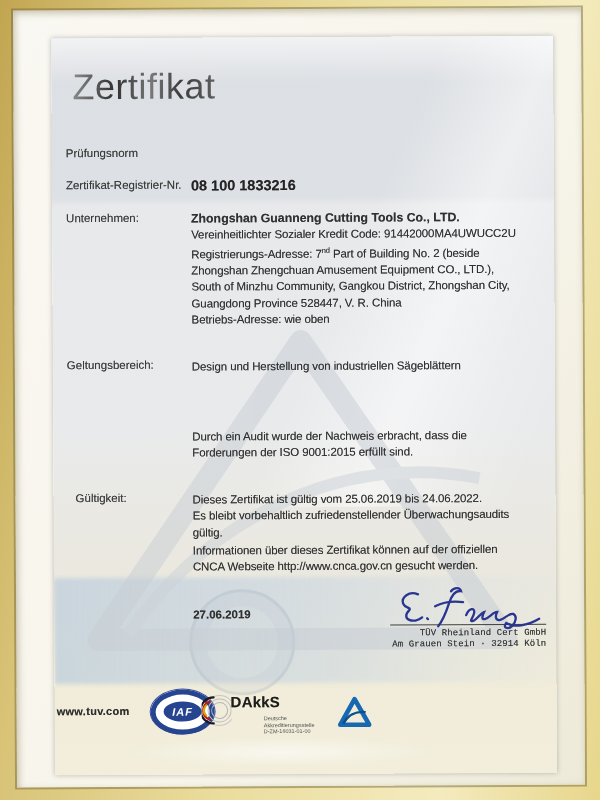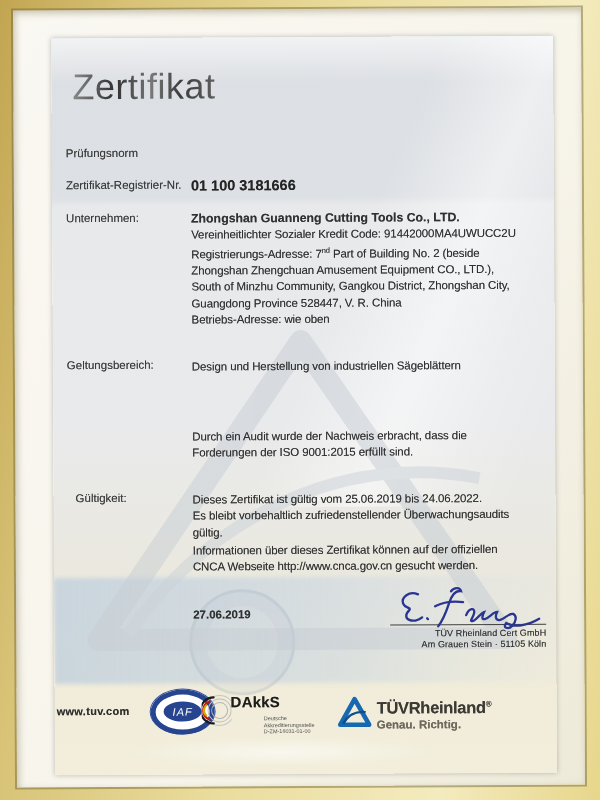--- a/index.html
+++ b/index.html
@@ -56,28 +56,28 @@
   .b-scope{top:321px;}
   .b-audit{top:391px;}
   .l-valid{top:454px;padding-left:8px;}
   .b-valid{top:454px;}
   .b-info{top:505px;}
   .b-date{top:571px;font-size:11.5px;font-weight:600;left:139px;}
 
   .sig-block{left:336px;top:545px;width:156px;}
   .sig-svg{display:block;margin:0 0 0 4px;}
   .sig-rule{border-top:1.5px solid #3f3f3f;margin-top:-7px;}
-  .issuer{margin-top:3px;text-align:right;font-size:9px;line-height:11px;color:#333;letter-spacing:.1px;}
+  .issuer{margin-top:3px;text-align:right;font-size:9px;line-height:11px;color:#333;letter-spacing:.1px;font-family:Liberation Mono, monospace;}
 
   .tuv-url{left:2px;top:667px;font-size:11px;font-weight:600;color:#2d2d2d;letter-spacing:.3px;}
   .iaf{left:95px;top:651px;width:64px;height:44px;background:#fdfdfd;border:1px solid #33519e;border-radius:50%;
     display:flex;align-items:center;justify-content:center;}
   .iaf-ring{width:54px;height:35px;border-radius:50%;border:5px solid #26448f;background:#fff;
     display:flex;align-items:center;justify-content:center;}
-  .iaf-core{width:38px;height:20px;border-radius:50%;background:#26448f;color:#fff;font-weight:400;font-style:italic;
+  .iaf-core{width:38px;height:20px;border-radius:50%;background:#26448f;color:#fff;font-weight:700;font-style:italic;
     font-size:11px;display:flex;align-items:center;justify-content:center;letter-spacing:1px;text-shadow:none;}
   .dakks{left:147px;top:653px;width:150px;height:50px;}
   .dakks > *{position:absolute;}
   .dakks-arcs{left:0;top:2px;}
   .dakks-name{left:29px;top:3px;font-size:15px;font-weight:700;color:#1d1d1b;letter-spacing:.2px;text-align:right;}
   .dakks-sub{left:62px;top:25px;font-size:5.5px;line-height:6.5px;color:#555;text-shadow:none;}
   .tri-logo{left:283px;top:659px;}
   .tuv-brand{left:322px;top:662px;color:#3c3935;}
   .brand-line{font-size:16.5px;font-weight:700;letter-spacing:-.3px;white-space:nowrap;}
   .brand-reg{font-size:8px;vertical-align:super;}
@@ -98,21 +98,21 @@
       <path d="M46 308 C130 190 260 128 398 154" fill="none" stroke="#ccd2d8" stroke-width="12"></path>
     </svg>
 
     <div class="content">
 
       <h1 class="title">Zertifikat</h1>
 
       <div class="lbl l-pruef">Prüfungsnorm</div>
 
       <div class="lbl l-regnr">Zertifikat-Registrier-Nr.</div>
-      <div class="val v-reg">01 100 3181666</div>
+      <div class="val v-reg">08 100 1833216</div>
 
       <div class="lbl l-untern">Unternehmen:</div>
       <div class="block b-company">
         <div class="co-name">Zhongshan Guanneng Cutting Tools Co., LTD.</div>
         <div>Vereinheitlichter Sozialer Kredit Code: 91442000MA4UWUCC2U</div>
         <div><span>Registrierungs-Adresse: 7</span><sup class="sup">nd</sup><span> Part of Building No. 2 (beside</span></div>
         <div>Zhongshan Zhengchuan Amusement Equipment CO., LTD.),</div>
         <div>South of Minzhu Community, Gangkou District, Zhongshan City,</div>
         <div>Guangdong Province 528447, V. R. China</div>
         <div>Betriebs-Adresse: wie oben</div>
@@ -146,21 +146,21 @@
             <path d="M24 13 C15 9 7 16 9 22 C11 27 18 26 15 29 C6 38 20 43 28 36"></path>
             <path d="M33 37 l0.8 0.8"></path>
             <path d="M57 10 C60 6 66 6 67 10 C62 9 58 13 55 22 C52 31 49 39 44 45"></path>
             <path d="M41 25 C51 20 61 20 69 21"></path>
             <path d="M72 34 C75 27 81 26 80 32 C79 37 75 40 78 40 C82 40 86 32 90 31 C88 35 87 39 91 38 C96 36 99 31 103 31 C101 35 101 40 106 39 C112 37 115 32 119 33 C123 35 122 41 118 45 C114 49 108 47 112 42 C120 47 133 45 145 38"></path>
           </g>
         </svg>
         <div class="sig-rule"></div>
         <div class="issuer">
           <div>TÜV Rheinland Cert GmbH</div>
-          <div>Am Grauen Stein · 51105 Köln</div>
+          <div>Am Grauen Stein · 32914 Köln</div>
         </div>
       </div>
 
       <div class="tuv-url">www.tuv.com</div>
 
       <div class="iaf">
         <div class="iaf-ring">
           <div class="iaf-core">IAF</div>
         </div>
       </div>
@@ -182,20 +182,16 @@
           <div>Akkreditierungsstelle</div>
           <div>D-ZM-16031-01-00</div>
         </div>
       </div>
 
       <svg class="tri-logo content-abs" style="position:absolute;" width="34" height="32" viewBox="0 0 34 32">
         <path d="M17 3.5 L31.5 29 L2.5 29 Z" fill="none" stroke="#1668b0" stroke-width="4.6" stroke-linejoin="round"></path>
         <path d="M5.5 28 C10 20 18 15 28 16.5" fill="none" stroke="#0d4f8b" stroke-width="2.4"></path>
       </svg>
 
-      <div class="tuv-brand">
-        <div class="brand-line"><span>TÜVRheinland</span><span class="brand-reg">®</span></div>
-        <div class="tagline">Genau. Richtig.</div>
-      </div>
 
     </div>
   </div>
 </div>
 
 </body></html>

